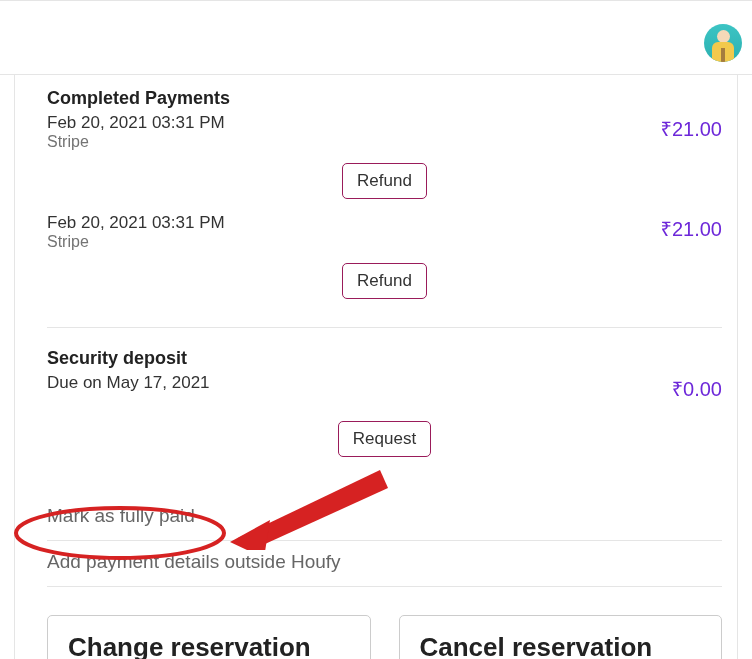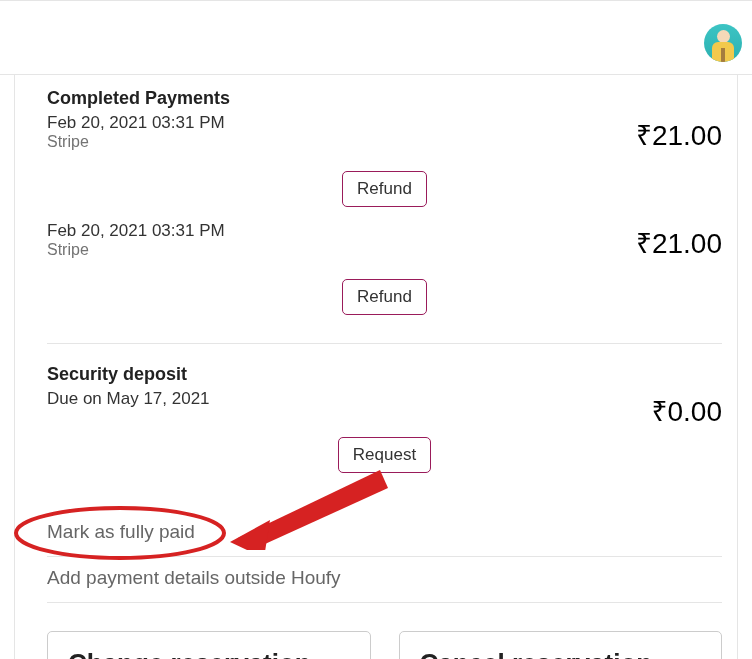--- a/index.html
+++ b/index.html
@@ -70,36 +70,36 @@
   margin-top: 2px;
 }
 .pay-method {
   font-size: 16px;
   color: #737373;
 }
 .pay-amount {
   position: absolute;
   right: 0;
   top: 2px;
-  font-size: 28px;
-  color: #000000;
+  font-size: 20px;
+  color: #6d28d9;
 }
 .btn-outline {
   display: inline-block;
   border: 1px solid #9a1b5a;
   color: #333;
   background: #fff;
   padding: 7px 14px;
   border-radius: 5px;
   font-size: 17px;
   cursor: pointer;
 }
 .btn-row {
   text-align: center;
-  margin-top: 20px;
+  margin-top: 12px;
 }
 .divider {
   border-top: 1px solid #e5e5e5;
   margin: 28px 0 20px 0;
 }
 .link-row {
   font-size: 19px;
   color: #666;
   padding: 10px 0 13px 0;
   border-bottom: 1px solid #e5e5e5;

